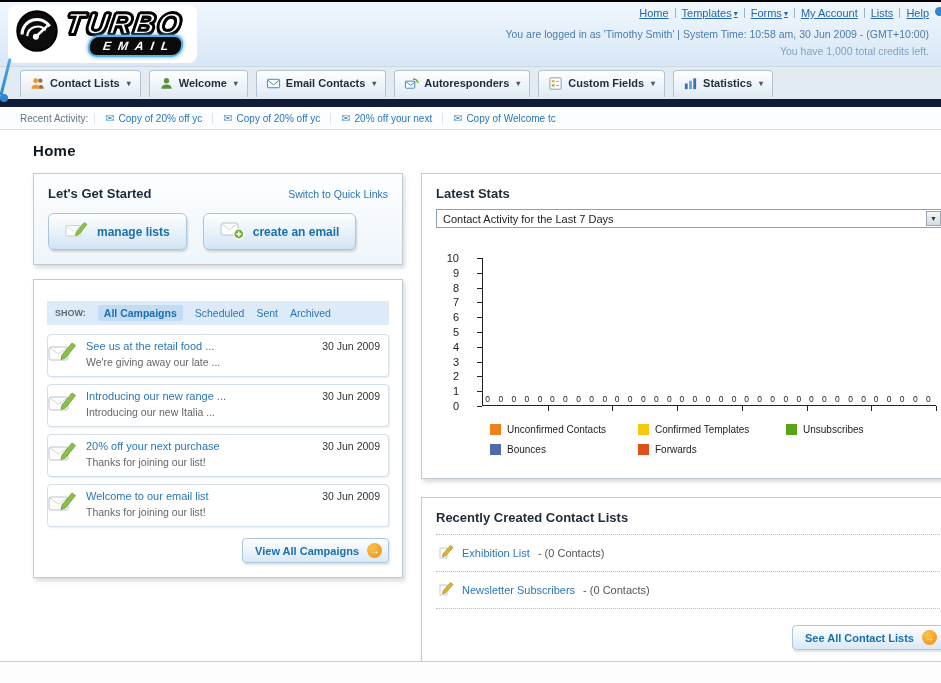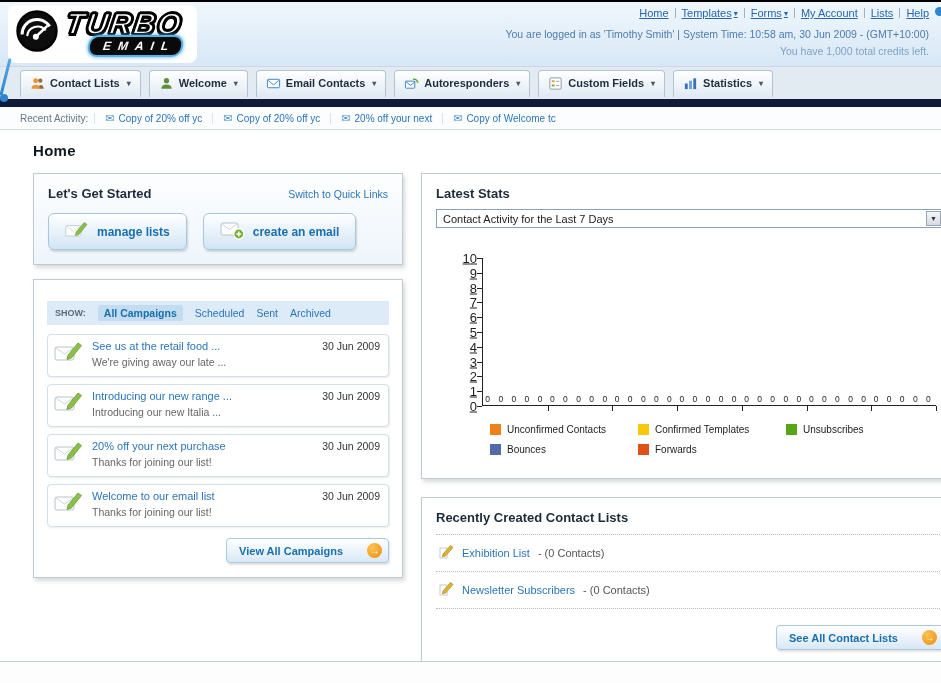--- a/index.html
+++ b/index.html
@@ -84,48 +84,48 @@
 
   
   .camp-panel { padding:12px 13px 14px; }
   .filter-bar { background:#ddeaf7; display:flex; align-items:center; padding:4px 8px;
     font-size:10.5px; gap:12px; margin-top:9px; }
   .show-label { color:#5a6b7a; font-size:9px; font-weight:bold; }
   .filter { color:#2a76b9; cursor:pointer; text-decoration:none; }
   .filter.active { background:#c3dcf2; padding:2px 6px; border-radius:2px; font-weight:bold;
     color:#1a6fad; }
   .camp-list { margin-top:9px; display:flex; flex-direction:column; gap:7px; }
-  .camp-item { border:1px solid #d4dfe9; border-radius:4px; padding:5px 8px 6px 6px;
+  .camp-item { border:1px solid #d4dfe9; border-radius:4px; padding:5px 8px 6px 0;
     display:flex; gap:8px; box-shadow:1px 1px 2px rgba(0,0,0,0.08); background:#fff; }
   .camp-text { flex:1; min-width:0; }
   .camp-title { color:#2a76b9; font-size:11px; text-decoration:none; cursor:pointer; display:block; }
   .camp-sub { color:#666; font-size:10.5px; margin-top:3px; }
   .camp-date { font-size:10.5px; color:#333; white-space:nowrap; }
   .view-all-row { display:flex; justify-content:flex-end; margin-top:11px; }
-  .small-btn { display:inline-flex; align-items:center; gap:24px; padding:4px 6px 4px 12px;
+  .small-btn { display:inline-flex; align-items:center; gap:8px; padding:4px 6px 4px 12px;
     border:1px solid #aac7e0; border-radius:4px; background:linear-gradient(#ffffff,#d8e8f6);
     font-size:11px; font-weight:bold; color:#1a6fad; box-shadow:1px 2px 2px rgba(0,0,0,0.12);
     cursor:pointer; }
   .arrow-circle { width:15px; height:15px; border-radius:50%;
     background:radial-gradient(circle at 35% 30%, #fcc34f, #ee8a10); color:#fff;
     font-size:10px; display:flex; align-items:center; justify-content:center; font-weight:bold;
     line-height:1; }
 
   
   .stats-panel { padding:12px 14px 10px; margin-bottom:18px; }
   .select { margin-top:8px; border:1px solid #8aa2b8; background:#fff; height:19px;
     display:flex; align-items:center; justify-content:space-between; padding:0 2px 0 6px;
     font-size:11px; color:#222; cursor:pointer; }
   .select-arrow { width:15px; height:15px; background:linear-gradient(#f5f7f9,#d4dbe1);
     border:1px solid #9aa7b3; display:flex; align-items:center; justify-content:center;
     font-size:7px; color:#333; }
   .chart-wrap { margin:30px 8px 0 16px; }
   .chart-grid { display:flex; }
   .y-axis { width:30px; position:relative; height:148px; flex:none; }
-  .y-lab { position:absolute; right:5px; transform:translateY(-50%); font-size:13px; color:#222;text-decoration:underline; }
+  .y-lab { position:absolute; right:23px; transform:translateY(-50%); font-size:11px; color:#222; }
   .y-tick { position:absolute; right:0; width:5px; height:1px; background:#222; }
   .plot { flex:1; position:relative; height:148px; border-left:1px solid #222;
     border-bottom:1px solid #222; display:flex; }
   .bar-group { flex:1; position:relative; }
   .bar-group::after { content:""; position:absolute; right:-1px; bottom:-6px; width:1px;
     height:5px; background:#222; }
   .zeros { position:absolute; bottom:1px; left:0; right:0; text-align:center; font-size:8.5px;
     color:#222; letter-spacing:3px; white-space:nowrap; }
   .x-labels { display:flex; margin-left:30px; margin-top:8px; }
   .x-lab { flex:1; text-align:center; font-size:10px; color:#222; }

